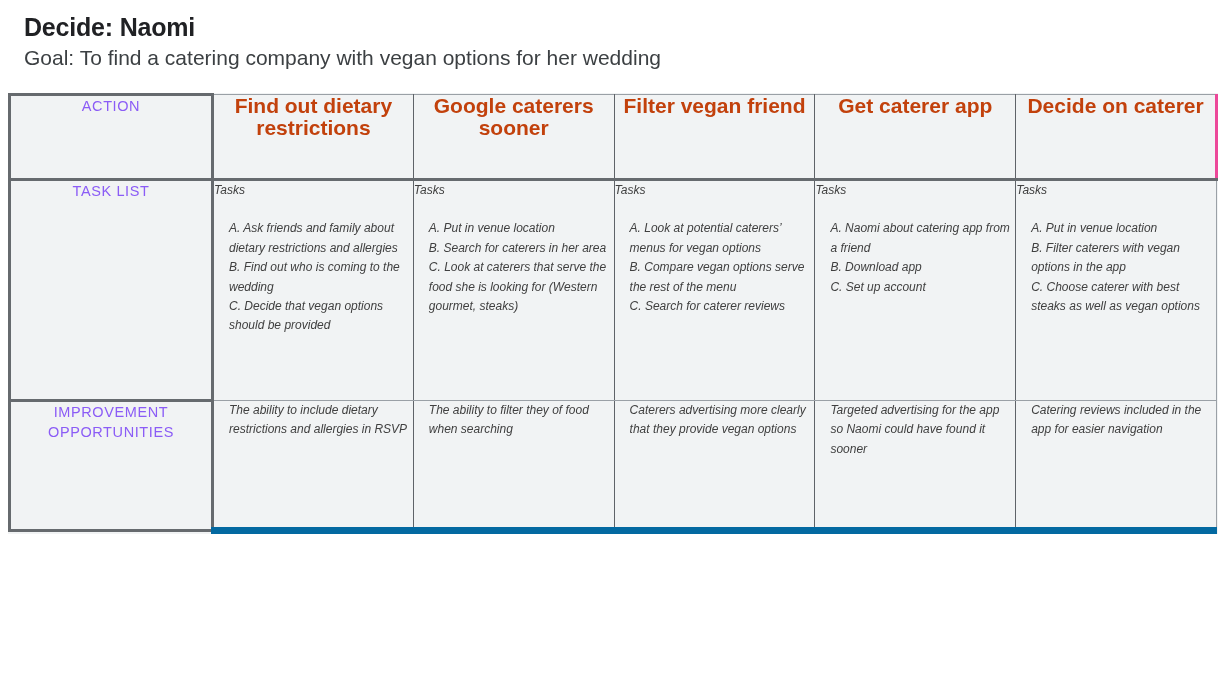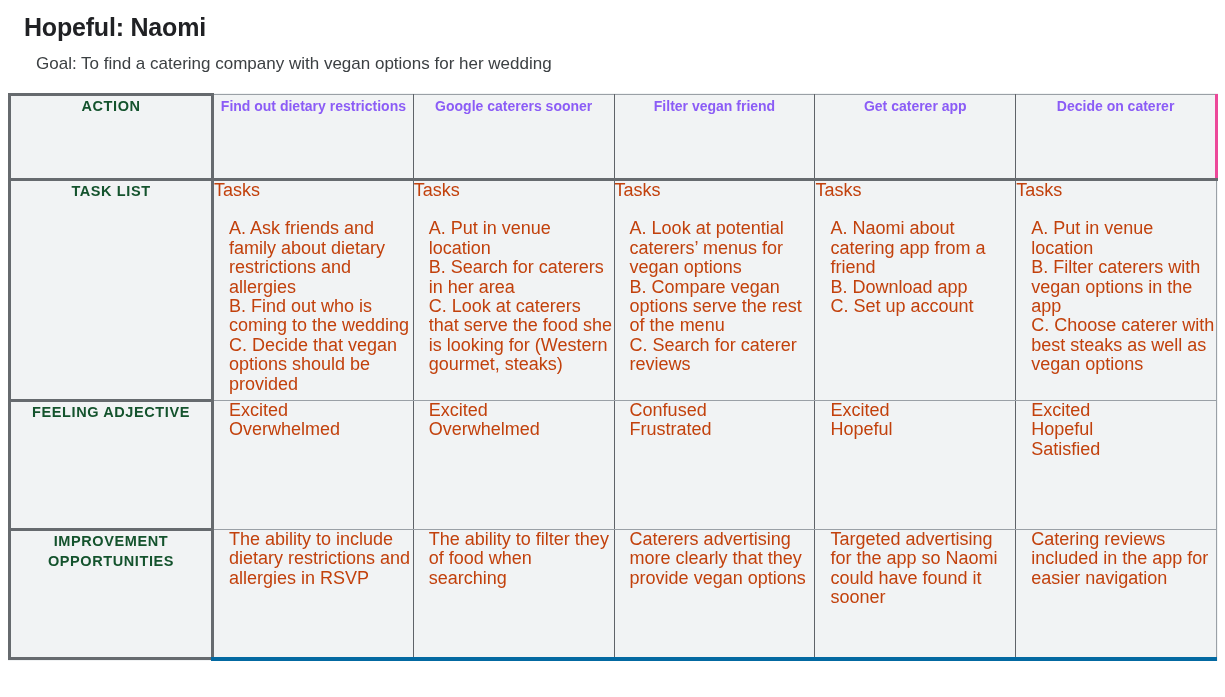--- a/index.html
+++ b/index.html
@@ -29,24 +29,24 @@
   .persona-title {
     font-size: 25px;
     font-weight: bold;
     line-height: 30px;
     color: #202124;
     letter-spacing: -0.2px;
     margin: 0 0 6px 0;
   }
 
   .persona-goal {
-    font-size: 17px;
+    font-size: 21px;
     line-height: 20px;
     color: #3c4043;
-    margin: 12px;
+    margin: 0;
   }
 
   
   .journey-table-wrap {
     position: absolute;
     left: 8px;
     top: 93px;
     width: 1207px;
   }
 
@@ -65,62 +65,63 @@
     background: #f1f3f4;
     padding: 0;
   }
 
   
   td.row-label {
     background: #f1f3f4;
     text-align: center;
     vertical-align: middle;
     font-size: 14.5px;
-    font-weight: bold;
+    font-weight: normal;
     letter-spacing: 0.6px;
     line-height: 20px;
-    color: #14532d;
+    color: #8b5cf6;
     border: 3px solid #666a6e;
     padding: 6px 8px;
   }
 
   
   td.action-head {
     background: #d2e3fc;
     text-align: center;
     vertical-align: middle;
-    font-size: 14px;
+    font-size: 21px;
     font-weight: bold;
     line-height: 22px;
-    color: #8b5cf6;
+    color: #c2410c;
     border-left: 1px solid #5f6368;
     border-right: 1px solid #5f6368;
     border-top: 1px solid #9aa0a6;
     border-bottom: 3px solid #666a6e;
     padding: 8px 10px;
   }
   td.action-head.last {
     border-right: 3px solid #ec4899;
   }
 
   
   td.cell {
-    font-size: 18px;
+    font-size: 12px;
     line-height: 19.4px;
-    color: #c2410c;
+    color: #404040;
     border-left: 1px solid #5f6368;
     border-right: 1px solid #5f6368;
     border-bottom: 1px solid #9aa0a6;
     padding: 12px 12px 12px 13px;
+    font-style: italic;
   }
   td.cell.last {
     border-right: 1px solid #9aa0a6;
   }
   td.cell.bottom-row {
-    border-bottom: 4px solid #0369a1;
+    border-bottom: 7px solid #0369a1;
   }
 
   .tasks-label {
     display: block;
     margin-bottom: 19px;
   }
 
   .cell-text {
     display: block;
     white-space: pre-line;
@@ -132,21 +133,21 @@
   tr.tasks-row td { height: 218px; }
   tr.feeling-row td { height: 126px; }
   tr.improve-row td { height: 126px; }
 </style>
 </head>
 <body>
 
 <div class="page">
 
   <div class="header-block">
-    <h1 class="persona-title">Hopeful: Naomi</h1>
+    <h1 class="persona-title">Decide: Naomi</h1>
     <p class="persona-goal">Goal: To find a catering company with vegan options for her wedding</p>
   </div>
 
   <div class="journey-table-wrap">
     <table class="journey">
       <colgroup>
         <col class="label-col">
         <col class="stage-col">
         <col class="stage-col">
         <col class="stage-col">
@@ -191,44 +192,20 @@
 C.  Set up account</span>
         </td>
         <td class="cell last">
           <span class="tasks-label">Tasks</span>
           <span class="cell-text">A. Put in venue location
 B. Filter caterers with vegan options in the app
 C. Choose caterer with best steaks as well as vegan options</span>
         </td>
       </tr>
 
-      <tr class="feeling-row">
-        <td class="row-label">FEELING ADJECTIVE</td>
-        <td class="cell">
-          <span class="cell-text">Excited
-Overwhelmed</span>
-        </td>
-        <td class="cell">
-          <span class="cell-text">Excited
-Overwhelmed</span>
-        </td>
-        <td class="cell">
-          <span class="cell-text">Confused
-Frustrated</span>
-        </td>
-        <td class="cell">
-          <span class="cell-text">Excited
-Hopeful</span>
-        </td>
-        <td class="cell last">
-          <span class="cell-text">Excited
-Hopeful
-Satisfied</span>
-        </td>
-      </tr>
 
       <tr class="improve-row">
         <td class="row-label">IMPROVEMENT OPPORTUNITIES</td>
         <td class="cell bottom-row">
           <span class="cell-text">The ability to include dietary restrictions and allergies in RSVP</span>
         </td>
         <td class="cell bottom-row">
           <span class="cell-text">The ability to filter they of food when searching</span>
         </td>
         <td class="cell bottom-row">

